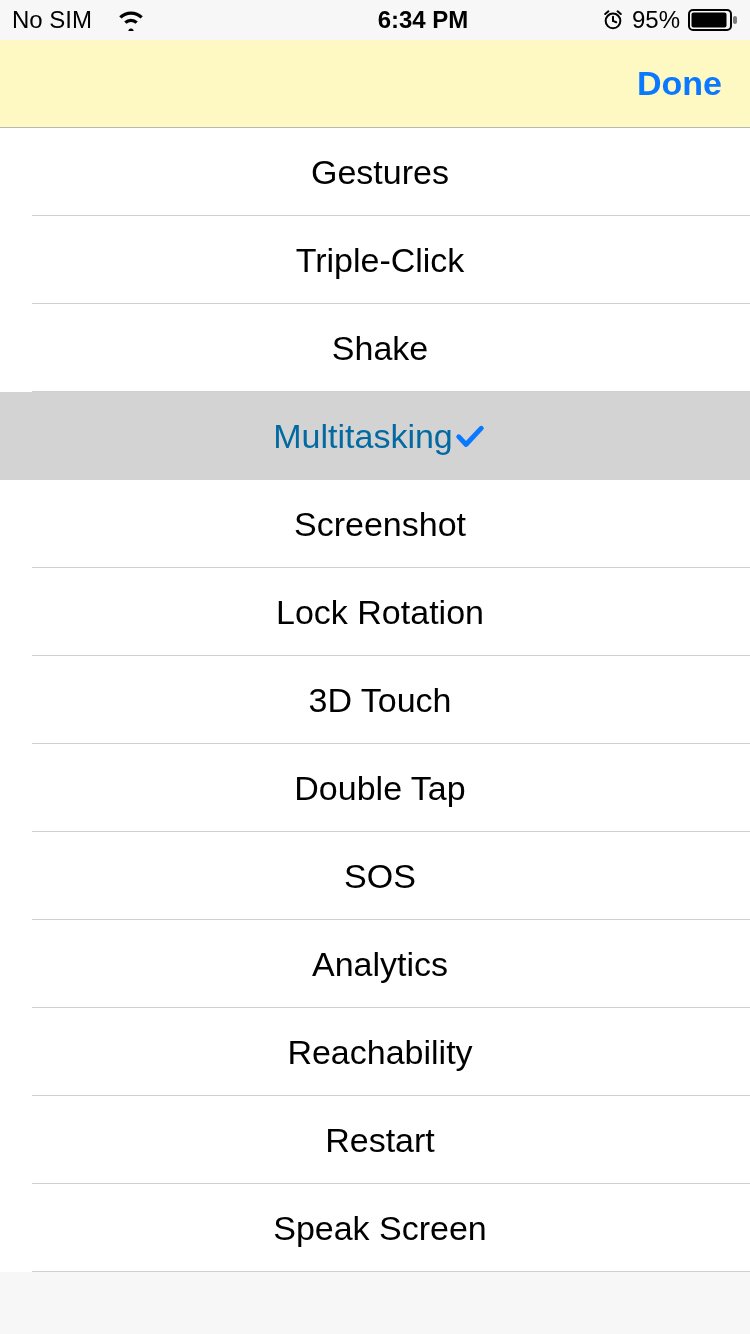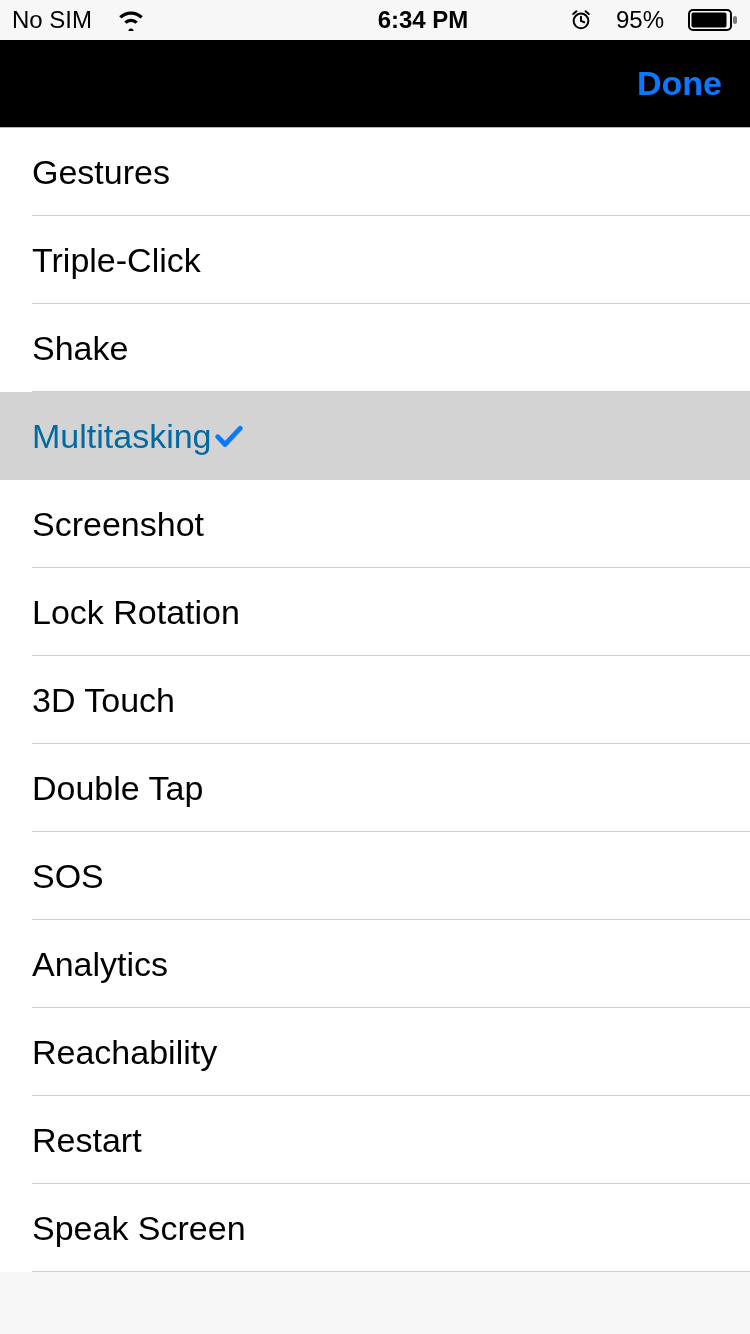--- a/index.html
+++ b/index.html
@@ -16,24 +16,24 @@
       align-items: center;
       justify-content: space-between;
       padding: 0 12px;
       font-size: 24px;
       font-weight: 500;
       color: #000;
       background: #f7f7f7;
     }
     .status-left { display: flex; align-items: center; gap: 25px; }
     .status-center { position: absolute; left: 50%; transform: translateX(-50%); font-weight: 600; margin-left: 48px; }
-    .status-right { display: flex; align-items: center; gap: 24px; }
+    .status-right { display: flex; align-items: center; gap: 8px; }
     .nav-bar {
       height: 88px;
-      background: #000000;
+      background: #fef9c3;
       border-bottom: 1px solid #b8b8b8;
       display: flex;
       align-items: center;
       justify-content: flex-end;
       padding: 0 28px;
     }
     .done-btn {
       font-size: 34px;
       font-weight: 600;
       color: #0b79ff;
@@ -41,21 +41,21 @@
       border: none;
       cursor: pointer;
     }
     .list {
       background: #fff;
     }
     .row {
       height: 88px;
       display: flex;
       align-items: center;
-      justify-content: flex-start;
+      justify-content: center;
       padding-left: 32px;
       padding-right: 22px;
       font-size: 34px;
       color: #000;
       position: relative;
       cursor: pointer;
     }
     .row:not(.selected)::after {
       content: "";
       position: absolute;

